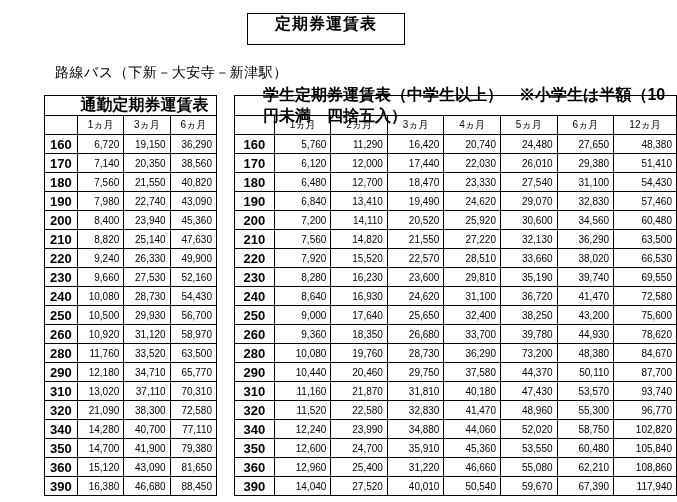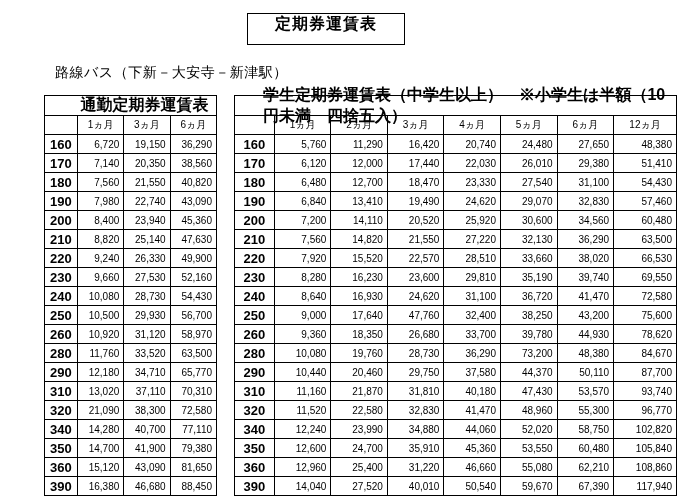--- a/index.html
+++ b/index.html
@@ -366,21 +366,21 @@
               <td class="val">24,620</td>
               <td class="val">31,100</td>
               <td class="val">36,720</td>
               <td class="val">41,470</td>
               <td class="val">72,580</td>
             </tr>
           <tr>
               <td class="fare-label">250</td>
               <td class="val">9,000</td>
               <td class="val">17,640</td>
-              <td class="val">47,760</td>
+              <td class="val">25,650</td>
               <td class="val">32,400</td>
               <td class="val">38,250</td>
               <td class="val">43,200</td>
               <td class="val">75,600</td>
             </tr>
           <tr>
               <td class="fare-label">260</td>
               <td class="val">9,360</td>
               <td class="val">18,350</td>
               <td class="val">26,680</td>

